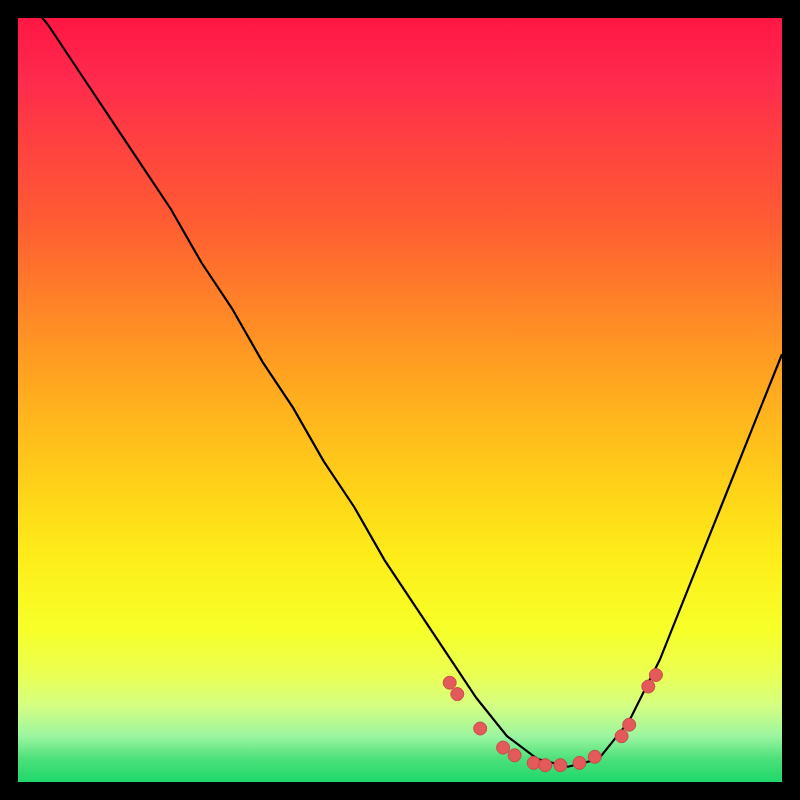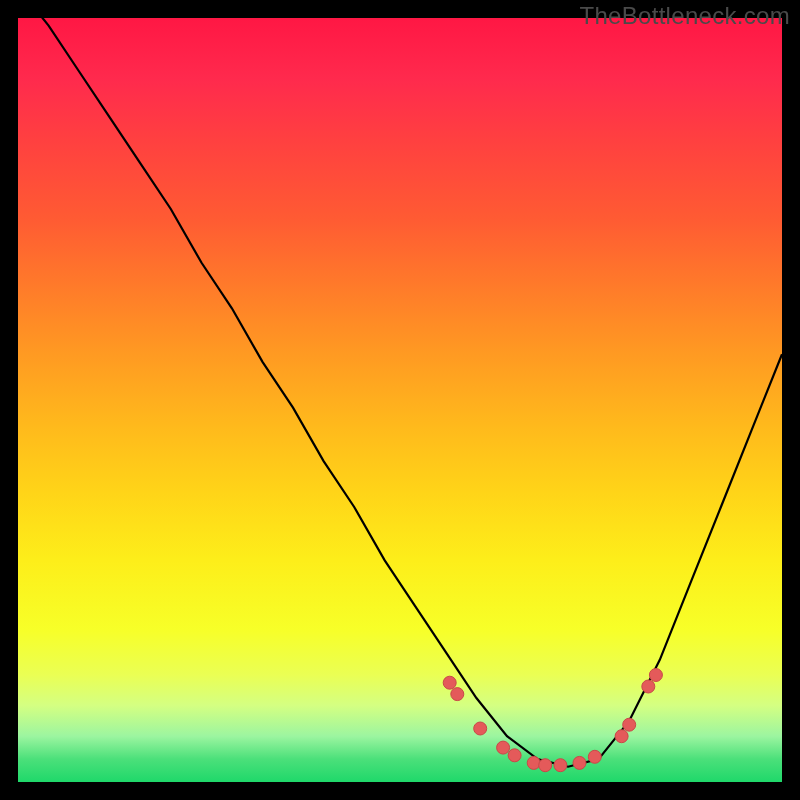--- a/index.html
+++ b/index.html
@@ -81,14 +81,13 @@
           <circle cx="542.4" cy="747.2" r="6.5" fill="#e45a5a" stroke="#c94848" stroke-width="1"></circle>
           <circle cx="561.5" cy="744.9" r="6.5" fill="#e45a5a" stroke="#c94848" stroke-width="1"></circle>
           <circle cx="576.8" cy="738.8" r="6.5" fill="#e45a5a" stroke="#c94848" stroke-width="1"></circle>
           <circle cx="603.6" cy="718.2" r="6.5" fill="#e45a5a" stroke="#c94848" stroke-width="1"></circle>
           <circle cx="611.2" cy="706.7" r="6.5" fill="#e45a5a" stroke="#c94848" stroke-width="1"></circle>
           <circle cx="630.3" cy="668.5" r="6.5" fill="#e45a5a" stroke="#c94848" stroke-width="1"></circle>
           <circle cx="637.9" cy="657.0" r="6.5" fill="#e45a5a" stroke="#c94848" stroke-width="1"></circle>
         </g>
     </svg>
   </div>
-  <div class="watermark">TheBottleneck.com</div>
 </div>
 
 </body></html>

